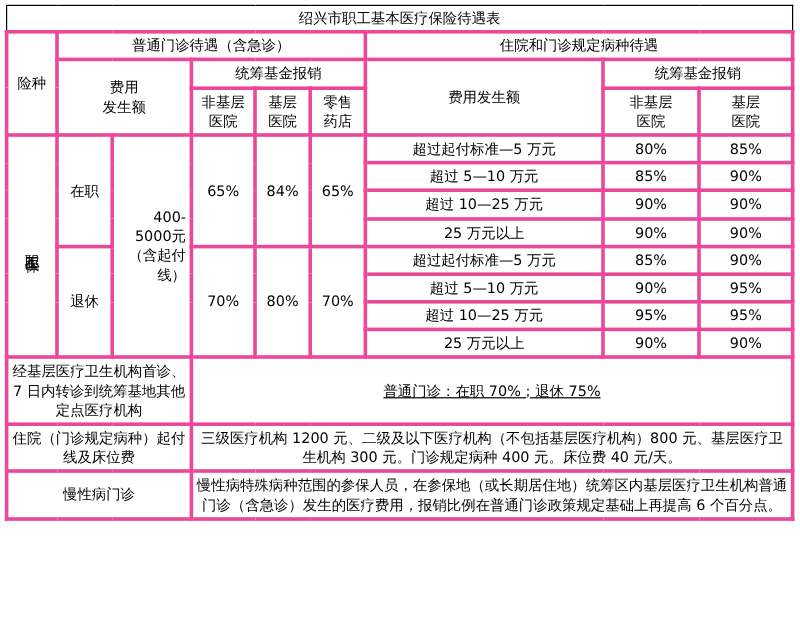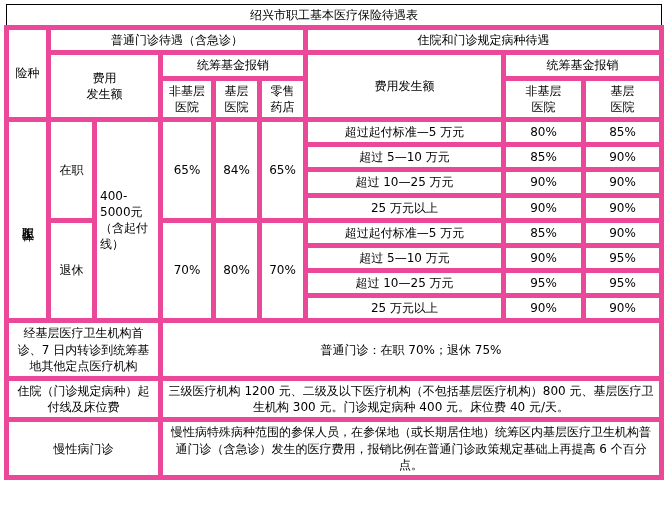--- a/index.html
+++ b/index.html
@@ -20,21 +20,21 @@
     position: relative;
     box-sizing: border-box;
   }
   table.main {
     border-collapse: collapse;
     width: 535px;
     margin: 4px;
     table-layout: fixed;
   }
   table.main td, table.main th {
-    border: 5px solid #ec4899;
+    border: 3px solid #ec4899;
     text-align: center;
     vertical-align: middle;
     font-weight: normal;
     padding: 2px 3px;
     line-height: 1.35;
     font-size: 12px;
   }
   .title-cell {
     font-weight: bold;
     font-size: 14px;
@@ -63,20 +63,21 @@
     text-align: left;
     padding: 6px 8px;
     line-height: 1.65;
     font-size: 12.5px;
   }
   .centerblock {
     text-align: center;
     line-height: 1.65;
     font-size: 12.5px;
     padding: 6px 8px;
+    text-decoration: underline;
   }
   .rowlabel {
     font-size: 12.5px;
     text-align: left;
     padding: 4px 6px;
     line-height: 1.7;
   }
 </style>
 </head>
 <body>
@@ -137,21 +138,21 @@
         <div>基层</div>
         <div>医院</div>
       </td>
     </tr>
 
     <tr>
       <td class="vert-label" rowspan="8" style="width:42px">
         <div style="writing-mode:vertical-rl; text-orientation:upright; margin:0 auto; line-height:1.4;">职工医保</div>
       </td>
       <td rowspan="4">在职</td>
-      <td rowspan="8" class="pad-left" style="text-align:left">400-5000元（含起付线）</td>
+      <td rowspan="8" class="pad-left" style="text-align:right">400-5000元（含起付线）</td>
       <td rowspan="4">65%</td>
       <td rowspan="4">84%</td>
       <td rowspan="4">65%</td>
       <td>超过起付标准—5 万元</td>
       <td>80%</td>
       <td>85%</td>
     </tr>
     <tr>
       <td>超过 5—10 万元</td>
       <td>85%</td>

